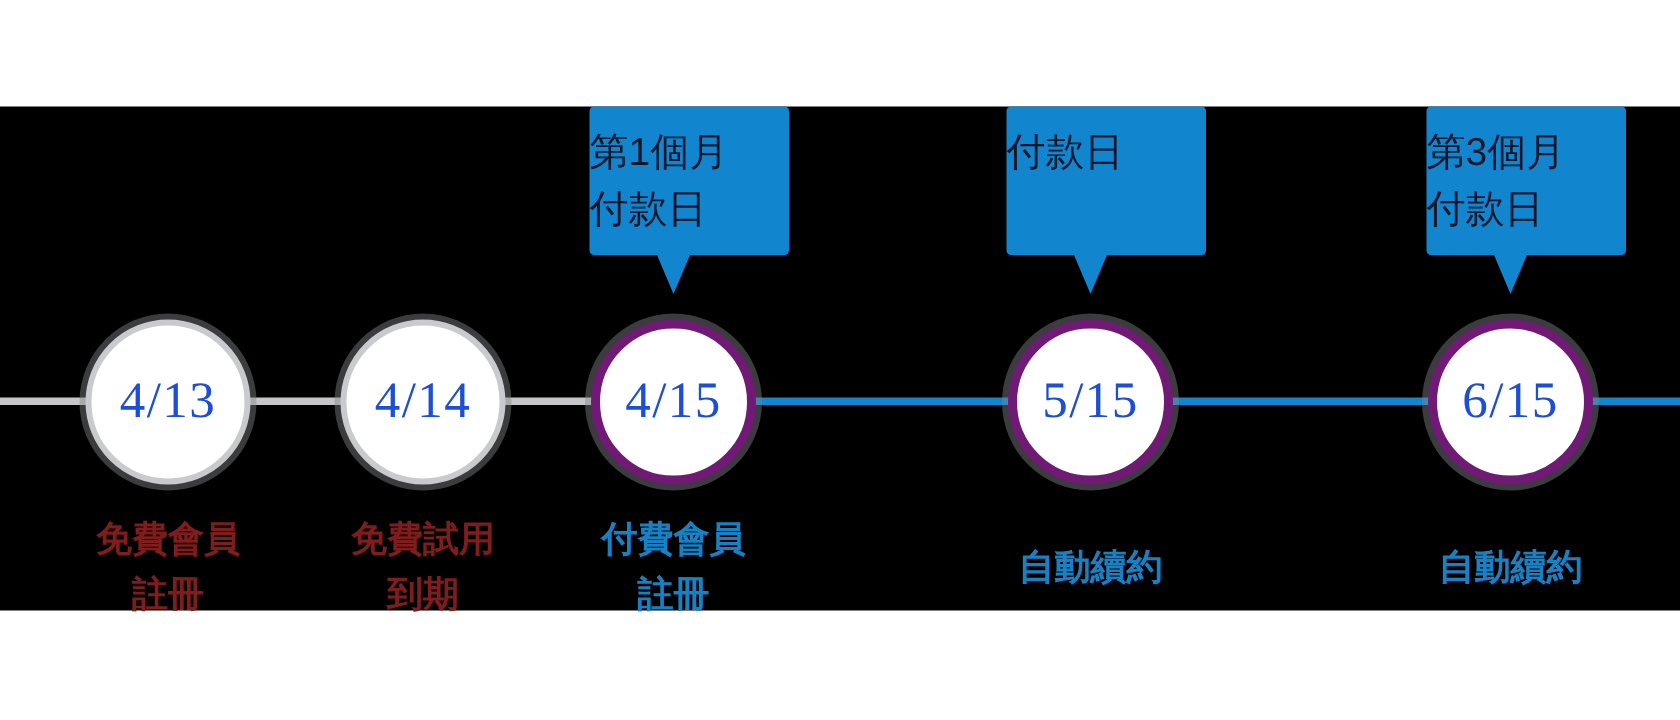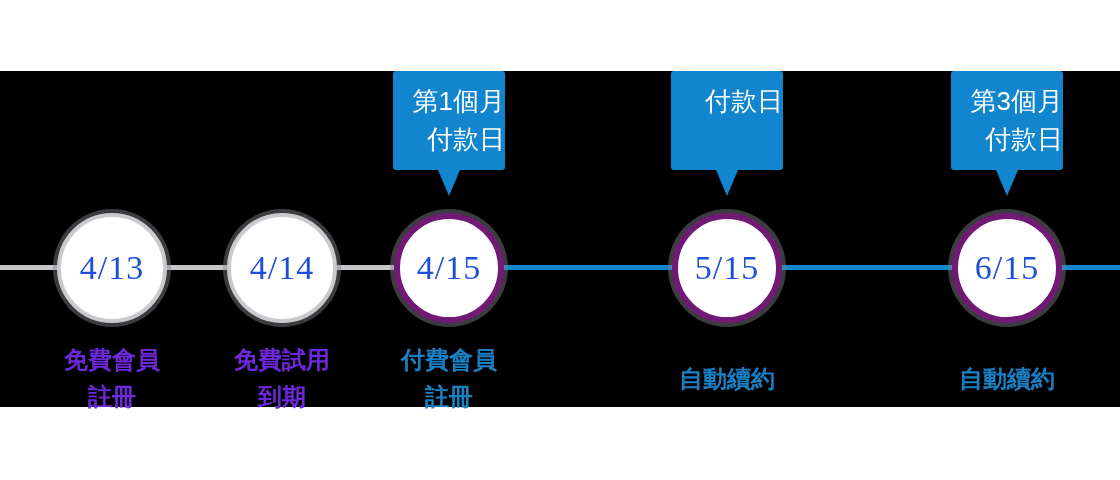--- a/index.html
+++ b/index.html
@@ -21,38 +21,38 @@
     display:flex;align-items:center;justify-content:center;
     box-shadow:0 0 0 4px rgba(130,132,138,0.45);
   }
   .circle.past{border:4px solid #c9cacd;}
   .circle.active{border:6px solid #701a75;}
   .date{
     font-family:"Liberation Serif",serif;
     font-size:34px;color:#1d4ed8;letter-spacing:1px;
   }
   .callout{
-    position:absolute;top:71px;left:-56px;width:112px;height:99px;
-    background:#1285cf;border-radius:3px;color:#ffffff;
-    text-align:right;font-size:26px;line-height:38px;
+    position:absolute;top:71px;left:-56px;width:133px;height:99px;
+    background:#1285cf;border-radius:3px;color:#0f172a;
+    text-align:left;font-size:26px;line-height:38px;
     box-sizing:border-box;padding-top:11px;
   }
   .callout span{display:block;}
   .pointer{
     position:absolute;top:170px;left:-11px;width:0;height:0;
     border-left:11px solid transparent;border-right:11px solid transparent;
     border-top:26px solid #1285cf;
   }
   .node-label{
     position:absolute;top:341px;left:-100px;width:200px;
     text-align:center;font-size:24px;font-weight:700;line-height:37px;
   }
   .node-label.single{padding-top:19px;}
   .node-label span{display:block;}
-  .label-gray{color:#6d28d9;text-align:center;}
+  .label-gray{color:#7f1d1d;text-align:center;}
   .label-blue{color:#1a80c4;}
 </style>
 </head>
 <body>
 
 <div class="canvas">
   <div class="dark-band"></div>
 
   <div class="track track-gray"></div>
   <div class="track track-blue"></div>

